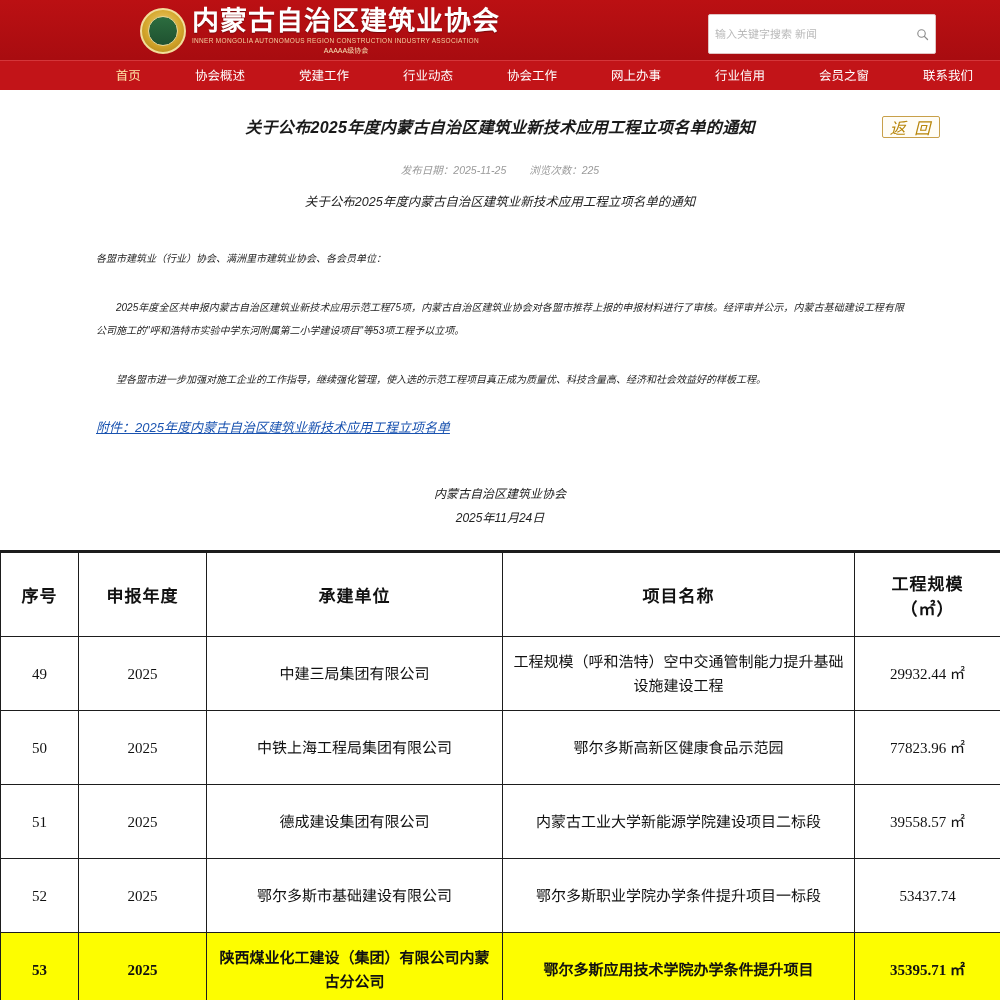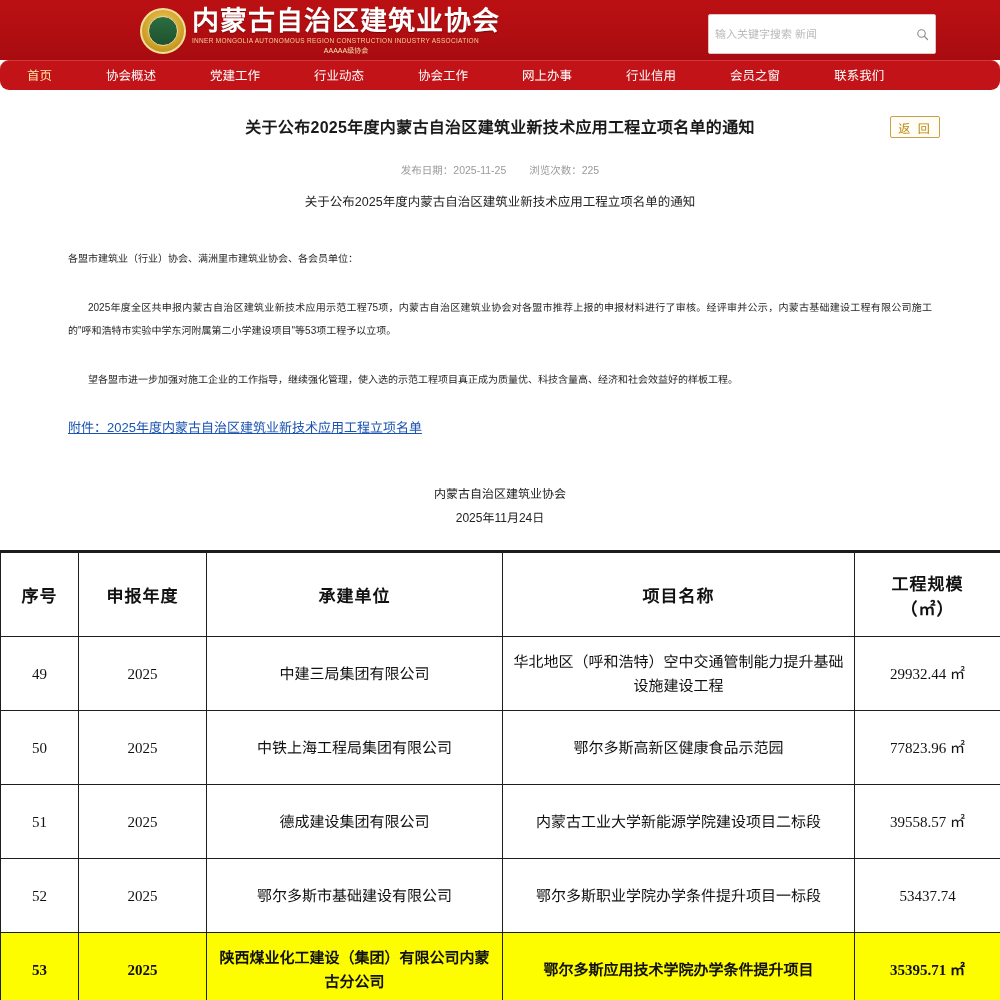--- a/index.html
+++ b/index.html
@@ -89,60 +89,60 @@
   }
   .search-icon-btn svg { display:block; }
 
   
   .site-nav {
     height: 30px;
     background: #c21418;
     border-top: 1px solid #d4363a;
     display: flex;
     align-items: center;
-    justify-content: flex-start;
+    justify-content: flex-end;
     gap: 0px;
-    border-radius: 9px;
   }
   .nav-item {
     color: #ffffff;
     font-size: 12.5px;
     padding: 0 27px;
     line-height: 30px;
     cursor: pointer;
     white-space: nowrap;
   }
   .nav-item.active, .nav-item:hover { color: #ffe9a8; }
 
   
   .article-wrap {
     position: relative;
-    padding: 0 52px;
+    padding: 0 80px;
     background: #fff;
+    font-style: italic;
   }
   .article-inner {
     border-bottom: 0;
     padding-top: 26px;
   }
   .art-title {
     text-align: center;
     font-size: 16px;
     font-weight: bold;
     color: #1a1a1a;
     line-height: 24px;
     letter-spacing: .3px;
     padding: 0 70px;
   }
   .back-btn {
     position: absolute;
     right: 60px; top: 26px;
-    width: 50px; height: 22px;
+    width: 58px; height: 22px;
     border: 1px solid #c8a04a;
     color: #b8860b;
-    font-size: 12px;
+    font-size: 16px;
     display: flex; align-items: center; justify-content: center;
     border-radius: 2px;
     background: #fffdf6;
     cursor: pointer;
     letter-spacing: 2px;
   }
   .art-meta {
     text-align: center;
     color: #9a9a9a;
     font-size: 10.5px;
@@ -325,21 +325,21 @@
             <div>工程规模</div>
             <div>（㎡）</div>
           </th>
         </tr>
       </thead>
       <tbody>
         <tr>
           <td>49</td>
           <td>2025</td>
           <td>中建三局集团有限公司</td>
-          <td>华北地区（呼和浩特）空中交通管制能力提升基础设施建设工程</td>
+          <td>工程规模（呼和浩特）空中交通管制能力提升基础设施建设工程</td>
           <td>29932.44 ㎡</td>
         </tr>
         <tr>
           <td>50</td>
           <td>2025</td>
           <td>中铁上海工程局集团有限公司</td>
           <td>鄂尔多斯高新区健康食品示范园</td>
           <td>77823.96 ㎡</td>
         </tr>
         <tr>

